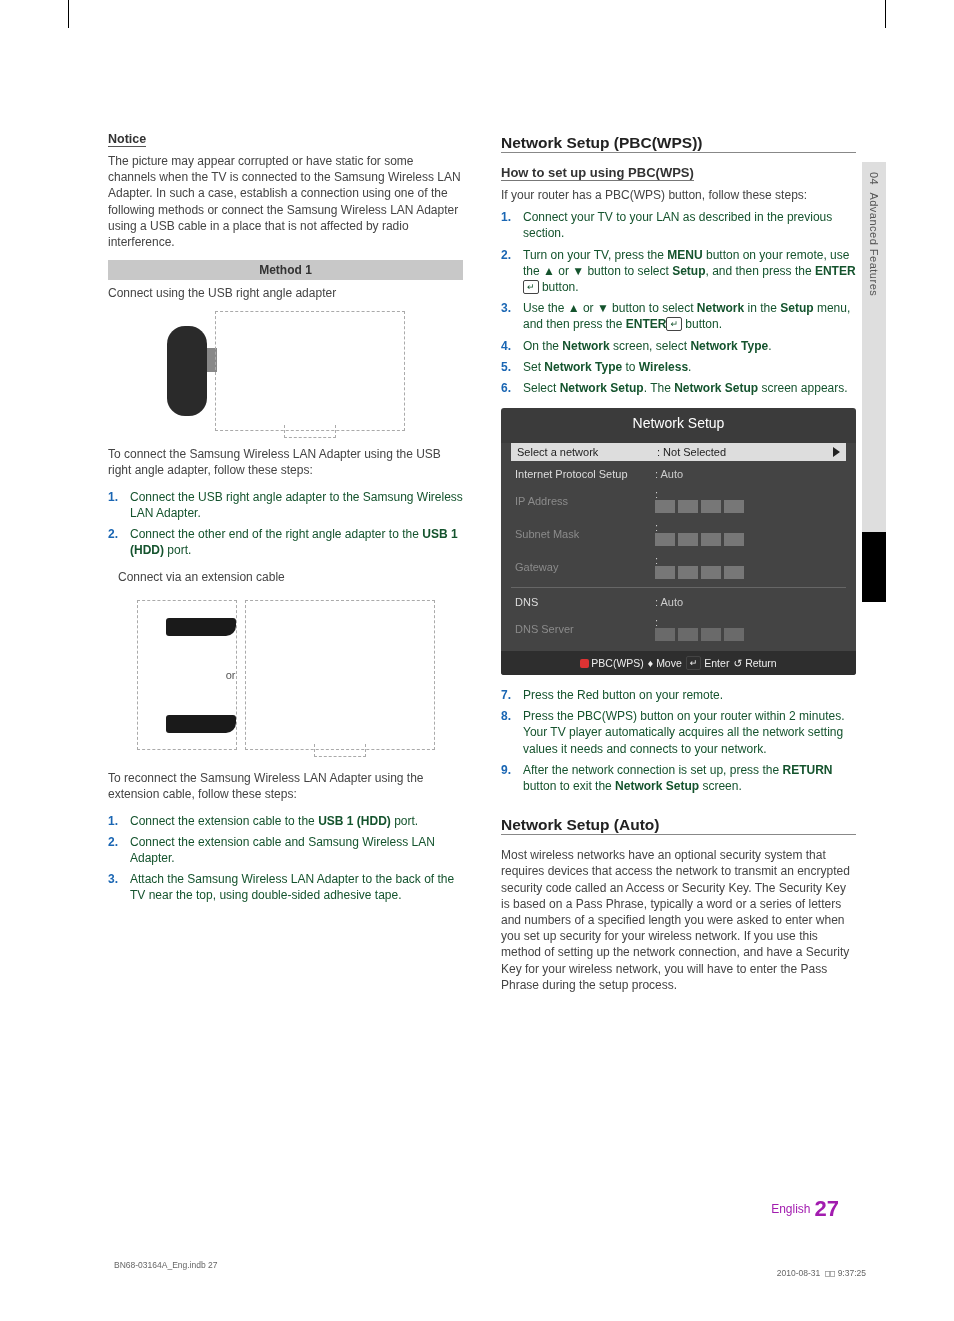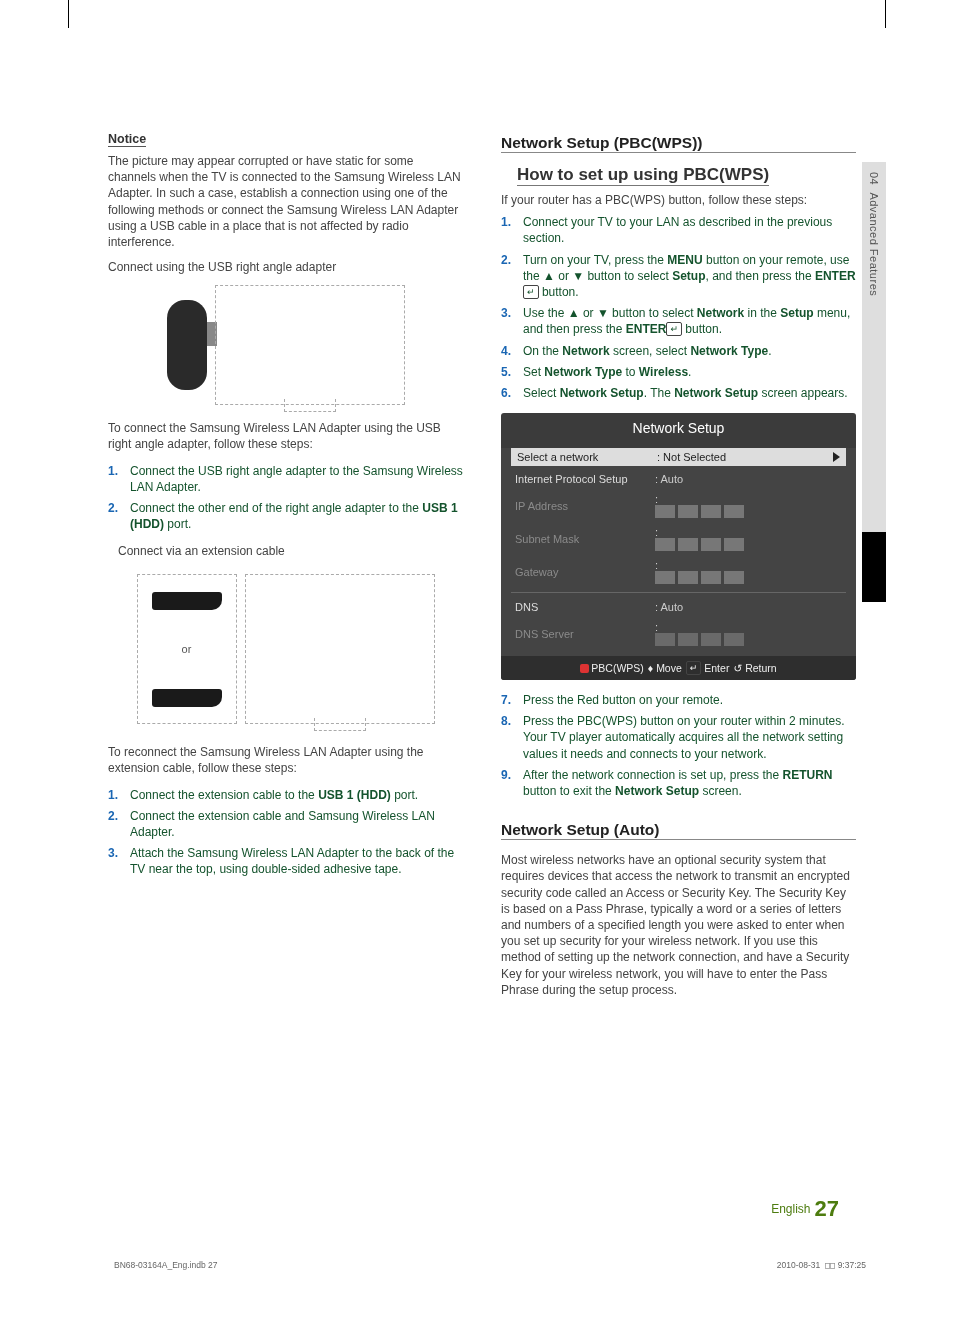--- a/index.html
+++ b/index.html
@@ -17,72 +17,73 @@
   .notice-heading { font-weight: bold; border-bottom: 1px solid #555; display: inline-block; margin-bottom: 6px; font-size: 12.5px; }
   .para { line-height: 1.35; color: #444; margin-bottom: 10px; font-size: 12px; }
   .method-banner { background: #c8c8c8; text-align: center; font-weight: bold; padding: 3px 0; margin-bottom: 6px; font-size: 12px; }
   .caption { text-align: left; font-size: 12px; margin-bottom: 6px; color: #444; }
   .diagram { border: none; margin: 0 auto 10px; width: 300px; height: 130px; display: flex; align-items: center; justify-content: center; gap: 8px; }
   .usb-stick { width: 40px; height: 90px; background: #2a2a2a; border-radius: 18px; position: relative; }
   .usb-plug { width: 10px; height: 24px; background: #888; position: absolute; right: -10px; top: 22px; }
   .tv-outline { width: 190px; height: 120px; border: 1px dashed #aaa; position: relative; }
   .tv-outline::after { content: ""; position: absolute; bottom: -8px; left: 50%; transform: translateX(-50%); width: 50px; height: 12px; border: 1px dashed #aaa; border-top: none; }
   .diagram2 { border: none; margin: 0 auto 10px; width: 300px; height: 170px; display: flex; align-items: center; justify-content: center; gap: 8px; }
-  .cable-block { width: 100px; height: 150px; border: 1px dashed #aaa; position: relative; display: flex; flex-direction: column; align-items: center; justify-content: space-around; }
+  .cable-block { width: 100px; height: 150px; border: 1px dashed #aaa; position: relative; display: flex; flex-direction: column; align-items: flex-end; justify-content: space-around; }
   .cable1 { width: 70px; height: 18px; background: #1a1a1a; border-radius: 3px 3px 10px 3px; }
   .or-text { font-size: 11px; color: #555; }
   ol.steps { list-style: none; counter-reset: step; margin: 6px 0 12px 0; }
   ol.steps > li { counter-increment: step; position: relative; padding-left: 22px; line-height: 1.35; margin-bottom: 5px; color: #14532d; }
   ol.steps > li::before { content: counter(step) "."; position: absolute; left: 0; font-weight: bold; color: #1a66b3; }
   .section-title { font-weight: bold; font-size: 15.5px; border-bottom: 1.5px solid #888; margin-bottom: 12px; margin-top: 2px; color: #222; }
-  .sub-heading { font-weight: bold; border-bottom: 1px solid #777; display: inline-block; margin-bottom: 6px; font-size: 17px; margin-left: 16px; }
+  .sub-heading { font-weight: bold; border-bottom: 1px solid #777; display: inline-block; margin-bottom: 6px; font-size: 13px; }
   .bold { font-weight: bold; }
   .enter-icon { display: inline-block; border: 1.2px solid #444; border-radius: 2px; padding: 0 3px; font-size: 9px; line-height: 12px; vertical-align: 1px; position: relative; }
   .enter-icon::after { content:"↵"; font-size: 9px; }
   .net-box { background: #3b3b3b; color: #ddd; border-radius: 3px; margin: 8px 0 12px; overflow: hidden; font-size: 11px; }
   .net-title { text-align: center; font-size: 14px; color: #fff; padding: 7px 0 6px; }
   .net-body { background: #444; padding: 0 10px 6px; }
   .net-row { display: flex; padding: 4px 4px; align-items: center; }
   .net-row .lbl { flex: 0 0 140px; }
   .net-row .val { flex: 1; color: #ccc; }
   .net-row.hi { background: #ddd; color: #222; border-radius: 0; padding: 3px 6px; margin: 6px 0 3px; }
   .net-row.hi .val { color: #222; display: flex; align-items: center; gap: 8px; }
   .net-row.dim .lbl { color: #8b8b8b; }
   .boxes { display: flex; gap: 3px; }
   .bx { width: 20px; height: 13px; background: #777; }
   .bx.d { background: #6a6a6a; }
   .net-divider { border-top: 1px solid #666; margin: 4px 0; }
   .net-footer { background: #2e2e2e; display: flex; justify-content: center; gap: 4px; padding: 5px 8px; font-size: 10.5px; color: #eee; align-items: center; }
   .red-dot { display: inline-block; width: 9px; height: 9px; background: #d33; border-radius: 2px; vertical-align: -1px; margin-right: 2px; }
   .tri-right { display: inline-block; width: 0; height: 0; border-left: 7px solid #222; border-top: 5px solid transparent; border-bottom: 5px solid transparent; margin-left: auto; }
   .move-arrows { display:inline-block; }
-  .footer-page { position: absolute; bottom: 70px; right: 115px; font-size: 12px; color: #4d7c0f; text-align: right; }
+  .footer-page { position: absolute; bottom: 70px; right: 115px; font-size: 12px; color: #a21caf; text-align: right; }
   .footer-page .num { font-size: 22px; font-weight: bold; vertical-align: -3px; margin-left: 4px; }
   .footer-left { position: absolute; bottom: 22px; left: 88px; font-size: 8.5px; color: #666; margin-left: 26px; }
-  .footer-right { position: absolute; bottom: 22px; right: 88px; font-size: 8.5px; color: #666; text-align: center; }
+  .footer-right { position: absolute; bottom: 14px; right: 88px; font-size: 8.5px; color: #666; text-align: center; }
   .footer-right .sq { font-family: monospace; }
 </style>
 </head>
 <body>
 
 <div class="crop-marks-top"></div>
 
 <div class="page">
 
   <div class="sidebar">
     <span class="sidebar-label"><span>04</span>&nbsp;&nbsp;<span>Advanced Features</span></span>
   </div>
   <div class="sidebar-black"></div>
 
   <div class="cols">
 
     <div class="col">
       <div class="notice-heading">Notice</div>
       <p class="para">The picture may appear corrupted or have static for some channels when the TV is connected to the Samsung Wireless LAN Adapter. In such a case, establish a connection using one of the following methods or connect the Samsung Wireless LAN Adapter using a USB cable in a place that is not affected by radio interference.</p>
 
+      <div class="method-banner">Method 1</div>
       <div class="caption">Connect using the USB right angle adapter</div>
       <div class="diagram">
         <div style="position:relative;">
           <div class="usb-stick">
               <div class="usb-plug"></div>
             </div>
         </div>
         <div class="tv-outline"></div>
       </div>
       <p class="para">To connect the Samsung Wireless LAN Adapter using the USB right angle adapter, follow these steps:</p>

